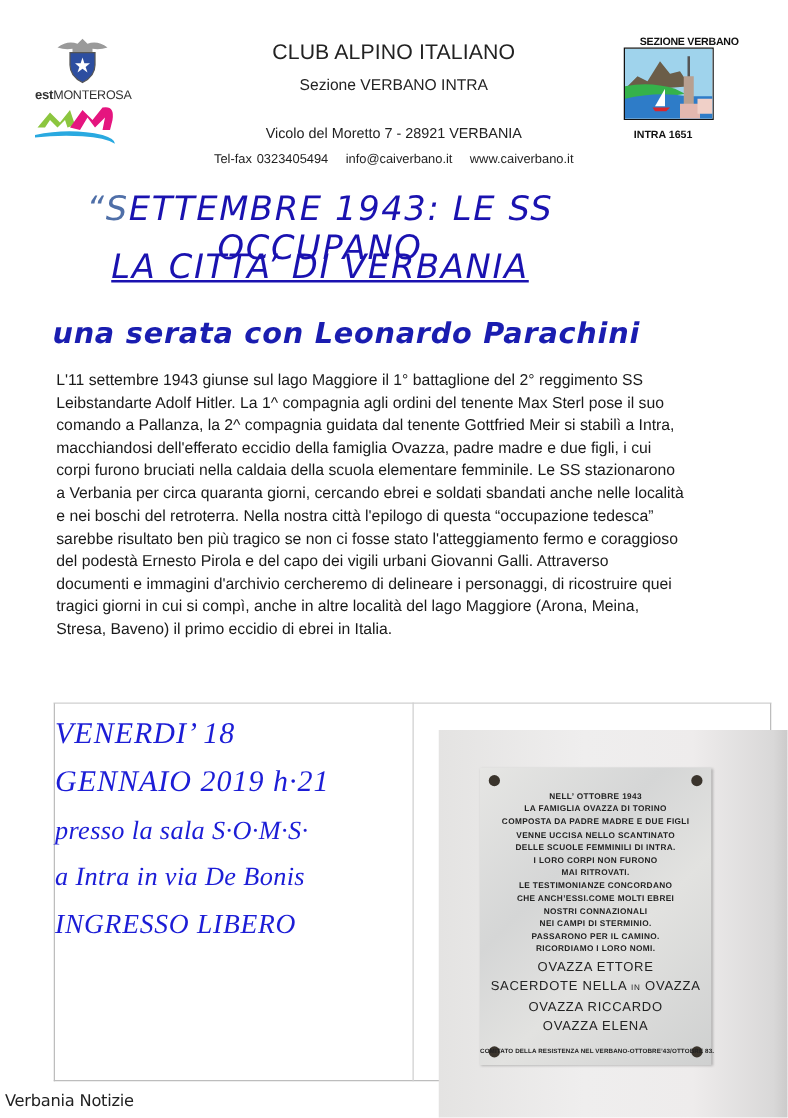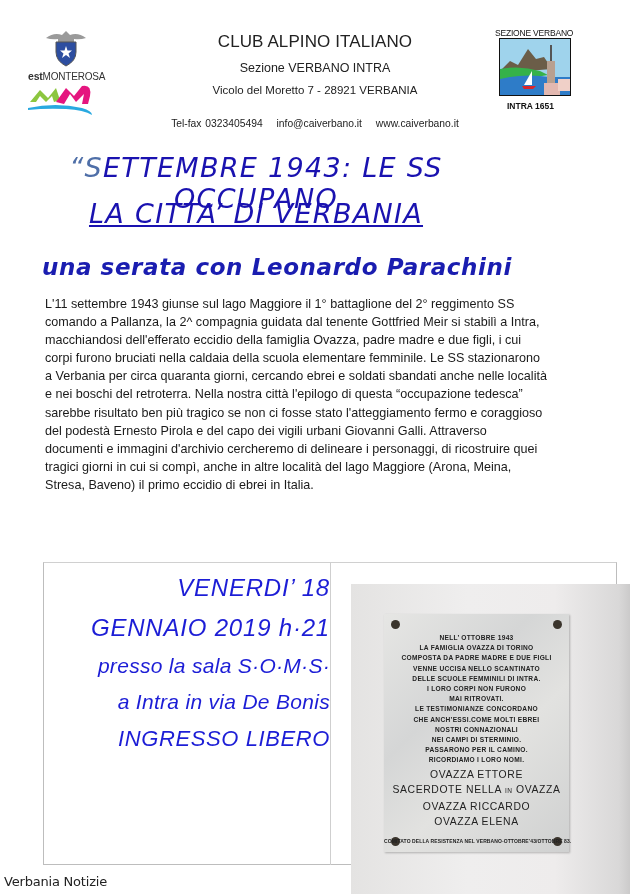--- a/index.html
+++ b/index.html
@@ -12,44 +12,44 @@
   
   .logo-left { left: 22px; top: 28px; width: 90px; height: 85px; }
   .cai-emblem { position: absolute; left: 22px; top: 0; width: 44px; height: 40px; }
   .est-text { position: absolute; left: 6px; top: 42px; font-size: 10.5px; font-weight: bold; color: #333; letter-spacing: -0.2px; white-space: nowrap; }
   .est-text .mr { font-weight: normal; font-size: 10px; }
   .mm-mark { position: absolute; left: 4px; top: 54px; width: 80px; height: 34px; }
 
   .hdr-center { left: 150px; top: 30px; width: 330px; text-align: center; }
   .hdr-title { font-size: 17px; color: #222; margin-top: 2px; letter-spacing: 0.1px; }
   .hdr-sub { font-size: 12.5px; color: #222; margin-top: 9px; }
-  .hdr-addr { font-size: 11.5px; color: #222; margin-top: 9px; }
-  .hdr-contact { font-size: 10.3px; color: #222; margin-top: 22px; word-spacing: 1px; white-space: nowrap; }
+  .hdr-addr { font-size: 11.5px; color: #222; margin-top: 26px; }
+  .hdr-contact { font-size: 10.3px; color: #222; margin-top: 9px; word-spacing: 1px; white-space: nowrap; }
   .hdr-contact span { margin: 0 5px; }
 
   .logo-right { left: 495px; top: 28px; width: 96px; height: 80px; }
-  .sv-top { font-size: 8.5px; font-weight: normal; color: #111; text-align: left; letter-spacing: -0.2px; }
+  .sv-top { font-size: 8.5px; font-weight: bold; color: #111; text-align: right; letter-spacing: -0.2px; }
   .sv-box { margin-left: 4px; width: 70px; height: 56px; border: 1.5px solid #111; }
   .sv-bot { font-size: 8.5px; font-weight: bold; color: #111; text-align: left; padding-left: 12px; margin-top: 1px; }
 
   
   .headline { left: 0; width: 512px; text-align: center; font-family: "DejaVu Sans", sans-serif; font-style: italic; color: #1a12b0; }
   .hl1 { top: 152px; font-size: 27px; letter-spacing: 1.3px; }
   .hl1 .q { color: #4f6fa8; }
   .hl2 { top: 198px; font-size: 27px; letter-spacing: 1.3px; text-decoration: underline; }
   .hl3 { top: 254px; font-size: 23px; letter-spacing: 0.6px; font-weight: bold; color: #1a1db0; text-align: right; }
 
   
   .body-text { left: 45px; top: 295px; width: 580px; font-size: 12.6px; line-height: 18.1px; color: #1a1a1a; }
   .body-text p { margin: 0; white-space: nowrap; }
 
   
   .event-box { left: 43px; top: 562px; width: 574px; height: 303px; border: 1px solid #bdbdbd; border-top-color: #d0d0d0; box-sizing: border-box; }
   .event-divider { left: 330px; top: 562px; width: 1px; height: 303px; background: #cfcfcf; }
-  .event-left { left: 44px; top: 568px; width: 286px; text-align: right; font-family: Liberation Sans, sans-serif; font-style: italic; color: #1c1dd6; }
+  .event-left { left: 44px; top: 568px; width: 286px; text-align: left; font-family: Liberation Serif, serif; font-style: italic; color: #1c1dd6; }
   .ev-line { white-space: nowrap; }
   .ev1 { font-size: 24px; margin-top: 6px; letter-spacing: 0.8px; }
   .ev2 { font-size: 24px; margin-top: 12px; letter-spacing: 0.8px; }
   .ev3 { font-size: 21px; margin-top: 12px; letter-spacing: 0.3px; }
   .ev4 { font-size: 21px; margin-top: 12px; letter-spacing: 0.3px; }
   .ev5 { font-size: 22px; margin-top: 12px; letter-spacing: 0.6px; }
 
   
   .photo { left: 351px; top: 584px; width: 246px; height: 345px; background: linear-gradient(90deg, #e4e3e2 0%, #efeeee 40%, #eeecec 70%, #d9d8d8 92%, #bdbcbc 100%); overflow: hidden; padding-left: 45px; }
   .plaque { position: absolute; left: 33px; top: 30px; width: 185px; height: 238px;
@@ -109,20 +109,21 @@
   </svg>
   <div class="sv-bot">INTRA 1651</div>
 </div>
 
 <div class="abs headline hl1"><span class="q">“S</span><span>ETTEMBRE 1943: LE SS OCCUPANO</span></div>
 <div class="abs headline hl2">LA CITTA’ DI VERBANIA</div>
 <div class="abs headline hl3">una serata con Leonardo Parachini</div>
 
 <div class="abs body-text">
   <p>L'11 settembre 1943 giunse sul lago Maggiore il 1° battaglione del 2° reggimento SS</p>
+  <p>Leibstandarte Adolf Hitler. La 1^ compagnia agli ordini del tenente Max Sterl pose il suo</p>
   <p>comando a Pallanza, la 2^ compagnia guidata dal tenente Gottfried Meir si stabilì a Intra,</p>
   <p>macchiandosi dell'efferato eccidio della famiglia Ovazza, padre madre e due figli, i cui</p>
   <p>corpi furono bruciati nella caldaia della scuola elementare femminile. Le SS stazionarono</p>
   <p>a Verbania per circa quaranta giorni, cercando ebrei e soldati sbandati anche nelle località</p>
   <p>e nei boschi del retroterra. Nella nostra città l'epilogo di questa “occupazione tedesca”</p>
   <p>sarebbe risultato ben più tragico se non ci fosse stato l'atteggiamento fermo e coraggioso</p>
   <p>del podestà Ernesto Pirola e del capo dei vigili urbani Giovanni Galli. Attraverso</p>
   <p>documenti e immagini d'archivio cercheremo di delineare i personaggi, di ricostruire quei</p>
   <p>tragici giorni in cui si compì, anche in altre località del lago Maggiore (Arona, Meina,</p>
   <p>Stresa, Baveno) il primo eccidio di ebrei in Italia.</p>

